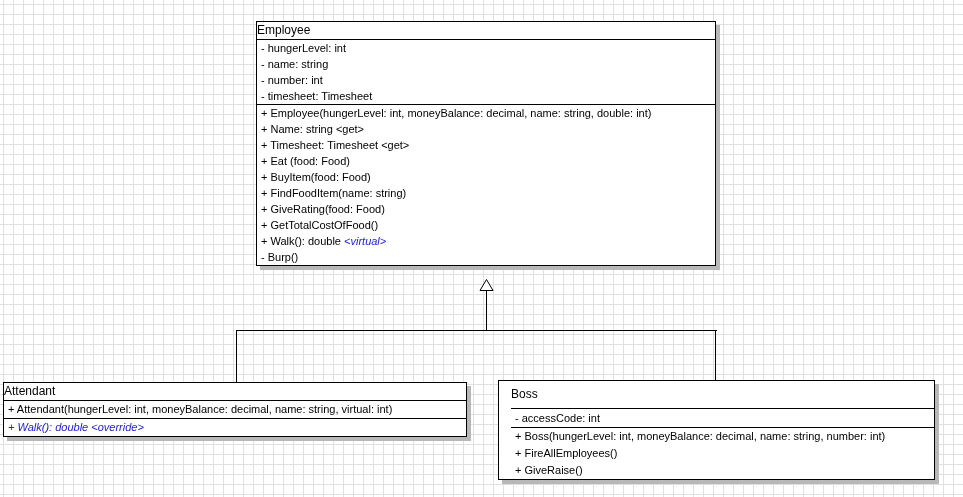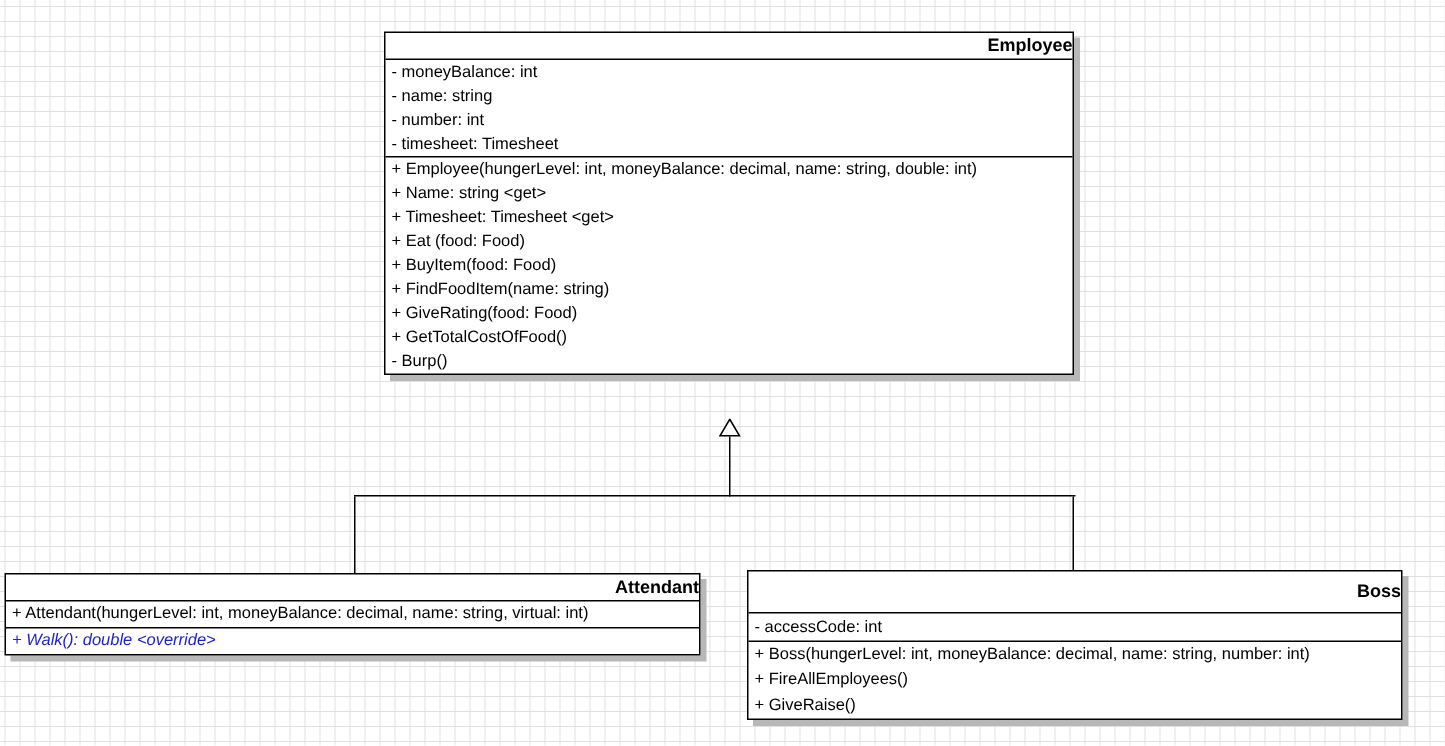--- a/index.html
+++ b/index.html
@@ -21,23 +21,23 @@
     color: #000;
   }
   .uml-class {
     position: absolute;
     background: #ffffff;
     border: 1px solid #000000;
     box-shadow: 4px 4px 0 #b8b8b8;
     box-sizing: border-box;
   }
   .hdr {
-    font-weight: bold;
+    font-weight: normal;
     font-size: 12px;
-    text-align: right;
+    text-align: left;
     border-bottom: 1px solid #000;
     overflow: hidden;
     white-space: nowrap;
   }
   .sec { border-bottom: 1px solid #000; }
   .sec:last-child { border-bottom: none; }
   .row {
     font-size: 11px;
     padding-left: 4px;
     white-space: nowrap;
@@ -50,21 +50,21 @@
   #employee { left: 256px; top: 21px; width: 460px; }
   #employee .hdr { height: 17px; line-height: 17px; }
   #employee .row { height: 16px; line-height: 16px; }
 
   
   #attendant { left: 3px; top: 382px; width: 464px; }
   #attendant .hdr { height: 17px; line-height: 17px; }
   #attendant .row { height: 17px; line-height: 17px; }
 
   
-  #boss { left: 498px; top: 380px; width: 437px; }
+  #boss { left: 498px; top: 380px; width: 437px; padding-left: 12px; }
   #boss .hdr { height: 27px; line-height: 27px; }
   #boss .attr-row { height: 18px; line-height: 18px; }
   #boss .meth-row { height: 17px; line-height: 17px; }
 
   
   .line { position: absolute; background: #000; }
   #conn-v-top    { left: 486px; top: 291px; width: 1px;  height: 40px; }
   #conn-h        { left: 236px; top: 330px; width: 481px; height: 1px; }
   #conn-v-left   { left: 236px; top: 331px; width: 1px;  height: 51px; }
   #conn-v-right  { left: 715px; top: 331px; width: 1px;  height: 49px; }
@@ -79,34 +79,35 @@
     <polygon points="7.5,0.5 14,11.5 1,11.5" fill="#ffffff" stroke="#000000" stroke-width="1"></polygon>
   </svg>
   <div class="line" id="conn-v-top"></div>
   <div class="line" id="conn-h"></div>
   <div class="line" id="conn-v-left"></div>
   <div class="line" id="conn-v-right"></div>
 
   <div class="uml-class" id="employee">
     <div class="hdr">Employee</div>
     <div class="sec">
-      <div class="row">- moneyBalance: int</div>
+      <div class="row">- hungerLevel: int</div>
       <div class="row">- name: string</div>
       <div class="row">- number: int</div>
       <div class="row">- timesheet: Timesheet</div>
     </div>
     <div class="sec">
       <div class="row">+ Employee(hungerLevel: int, moneyBalance: decimal, name: string, double: int)</div>
       <div class="row">+ Name: string &lt;get&gt;</div>
       <div class="row">+ Timesheet: Timesheet &lt;get&gt;</div>
       <div class="row">+ Eat (food: Food)</div>
       <div class="row">+ BuyItem(food: Food)</div>
       <div class="row">+ FindFoodItem(name: string)</div>
       <div class="row">+ GiveRating(food: Food)</div>
       <div class="row">+ GetTotalCostOfFood()</div>
+      <div class="row"><span>+ Walk(): double </span><span class="ann">&lt;virtual&gt;</span></div>
       <div class="row">- Burp()</div>
     </div>
   </div>
 
   <div class="uml-class" id="attendant">
     <div class="hdr">Attendant</div>
     <div class="sec">
       <div class="row">+ Attendant(hungerLevel: int, moneyBalance: decimal, name: string, virtual: int)</div>
     </div>
     <div class="sec">

